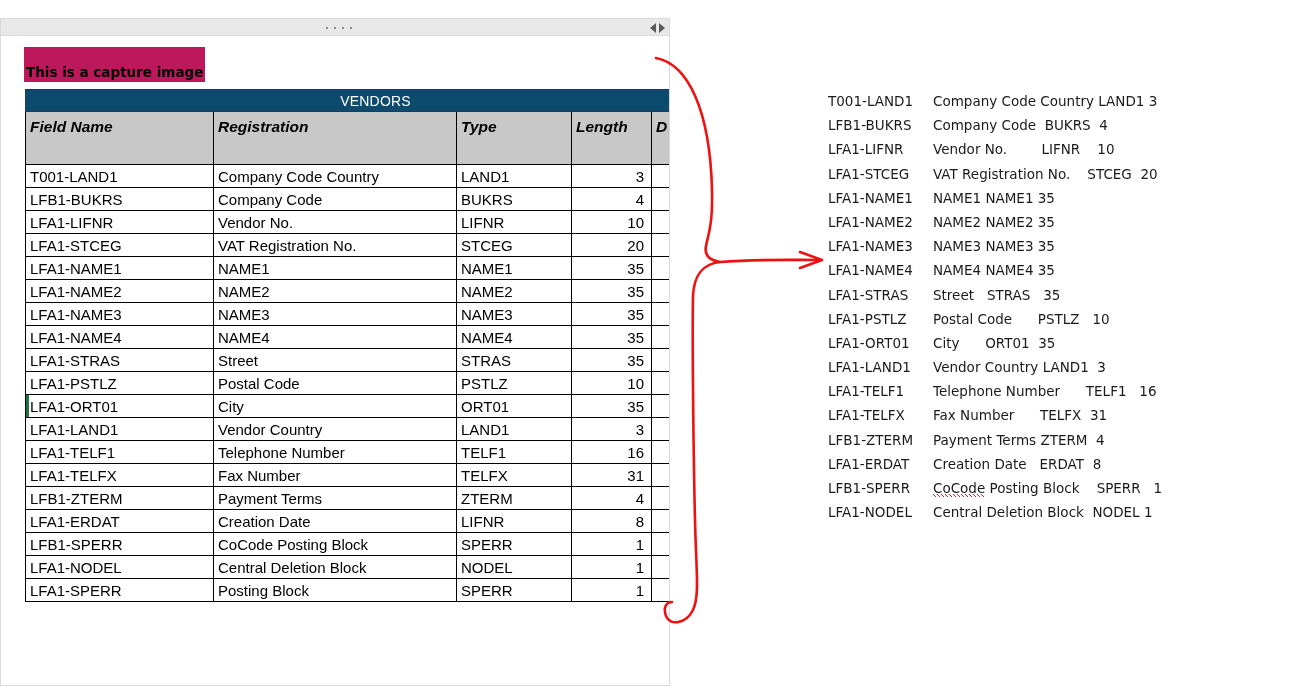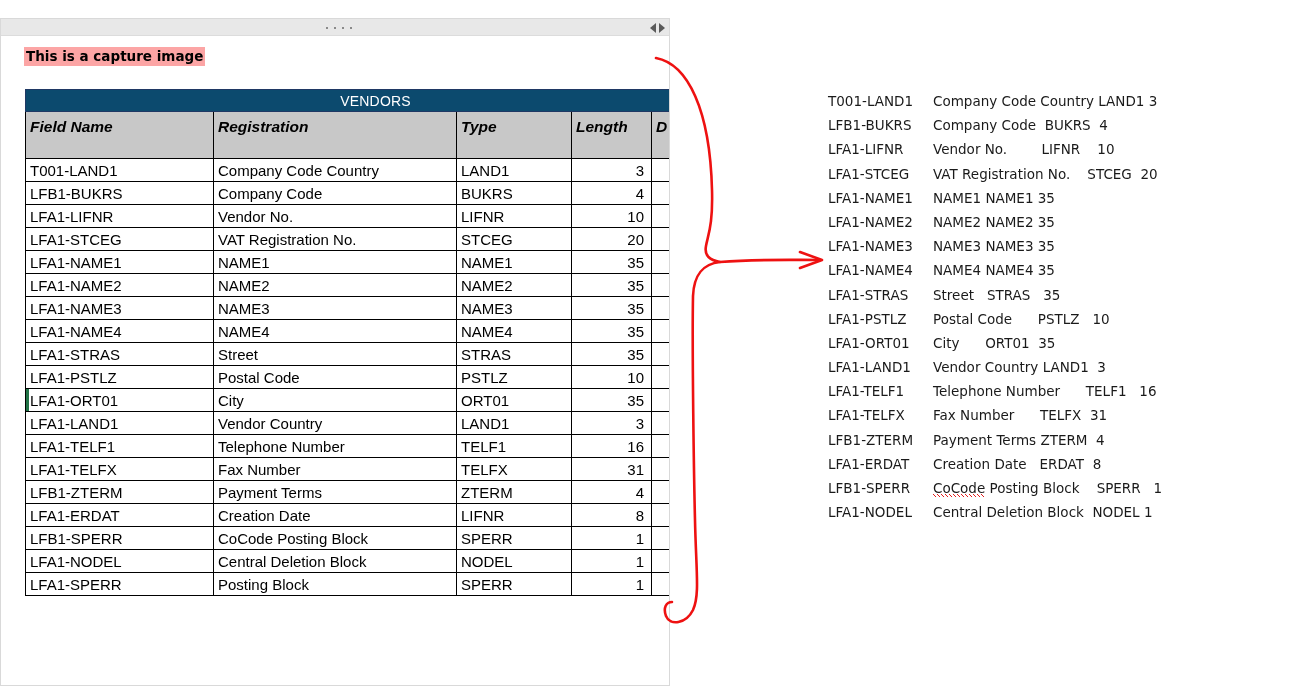--- a/index.html
+++ b/index.html
@@ -73,23 +73,23 @@
   .tri-left  { border-right: 6px solid #5a5a5a; }
   .tri-right { border-left: 6px solid #5a5a5a; }
 
   #capture-note {
     position: absolute;
     left: 23px;
     top: 28px;
     font-size: 13.5px;
     font-weight: bold;
     font-family: "DejaVu Sans", sans-serif;
-    background: #fca5a5;
+    background: #be185d;
     color: #000;
-    padding: 1px 2px 2px 2px;
+    padding: 17px 2px 2px 2px;
     line-height: 16px;
     white-space: nowrap;
   }
 
   
   #excel-table {
     position: absolute;
     left: 24px;
     top: 70px;
     width: 700px;
@@ -117,21 +117,21 @@
     height: 22px;
     letter-spacing: .2px;
   }
   #excel-table thead.cols th {
     background: #c8c8c8;
     color: #000000;
     font-style: italic;
     font-weight: bold;
     font-size: 15.5px;
     text-align: left;
-    height: 47px;
+    height: 53px;
     vertical-align: top;
     padding-top: 4px;
     white-space: normal;
     word-break: break-all;
     line-height: 22px;
   }
   #excel-table td.num {
     text-align: right;
     padding-right: 7px;
   }

